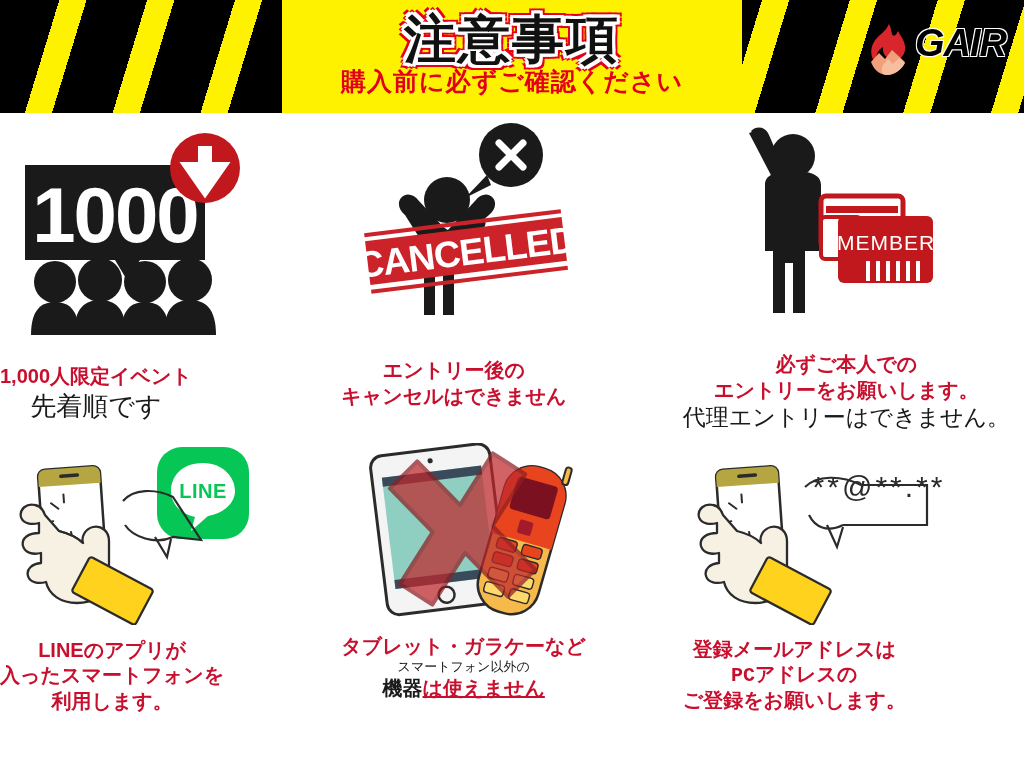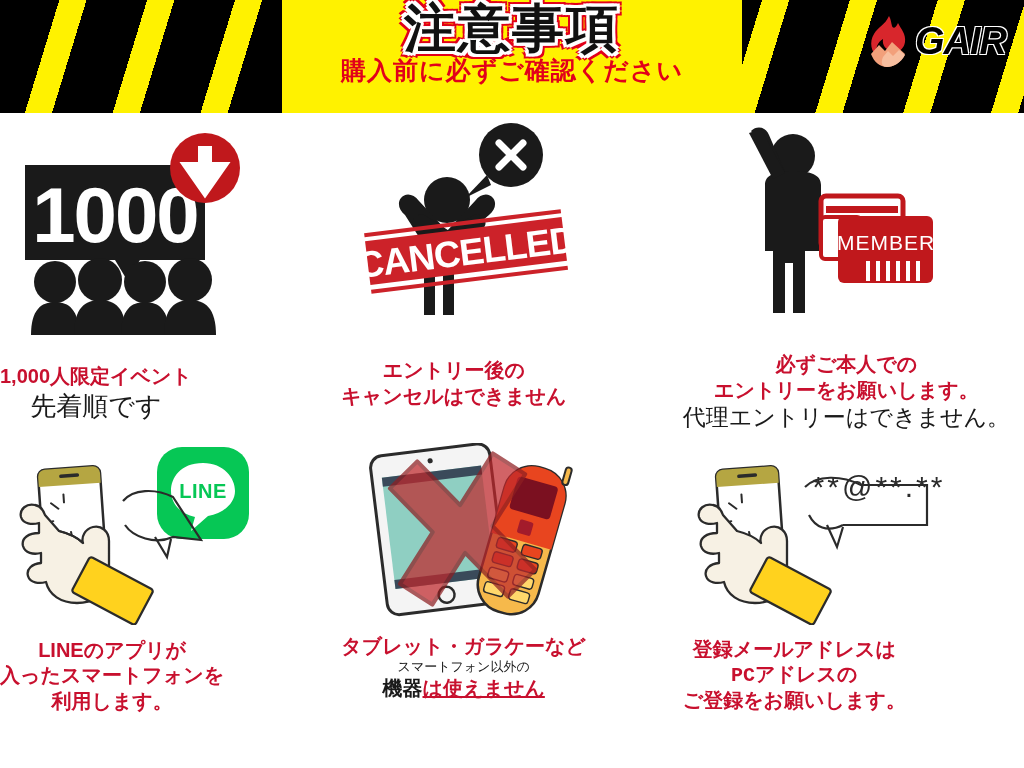--- a/index.html
+++ b/index.html
@@ -21,38 +21,38 @@
       #000000 0px, #000000 58px,
       #FFF200 58px, #FFF200 84px
     );
   }
   .header-center{
     position:absolute;left:50%;top:0;transform:translateX(-50%);
     width:460px;height:113px;background:#FFF200;
     z-index:2;text-align:center;
   }
   .title{
-    margin:0;padding-top:2px;
+    margin:0;padding-top:13px;
     font-size:52px;font-weight:bold;letter-spacing:2px;
     color:#111111;line-height:1.02;
     -webkit-text-stroke:0px;
     text-shadow:
       -3px -3px 0 #ffffff, 3px -3px 0 #ffffff, -3px 3px 0 #ffffff, 3px 3px 0 #ffffff,
       0px -3px 0 #ffffff, 0px 3px 0 #ffffff, -3px 0 0 #ffffff, 3px 0 0 #ffffff,
       -5px -5px 0 #E2001A, 5px -5px 0 #E2001A, -5px 5px 0 #E2001A, 5px 5px 0 #E2001A,
       0px -5px 0 #E2001A, 0px 5px 0 #E2001A, -5px 0 0 #E2001A, 5px 0 0 #E2001A;
   }
   .subtitle{
     margin:0;padding-top:2px;
     font-size:25px;font-weight:bold;letter-spacing:1px;
     color:#E2001A;line-height:1.1;
   }
   .logo{
-    position:absolute;right:18px;top:14px;z-index:3;
-    display:flex;align-items:center;gap:4px;
+    position:absolute;right:18px;top:22px;z-index:3;
+    display:flex;gap:4px;
   }
   .logo-text{
     font-size:38px;font-weight:bold;font-style:italic;
     color:#000000;letter-spacing:-1px;
     text-shadow:-1px -1px 0 #fff,1px -1px 0 #fff,-1px 1px 0 #fff,1px 1px 0 #fff;
   }
 
   
   .grid{
     position:absolute;left:0;top:113px;width:1024px;height:655px;

